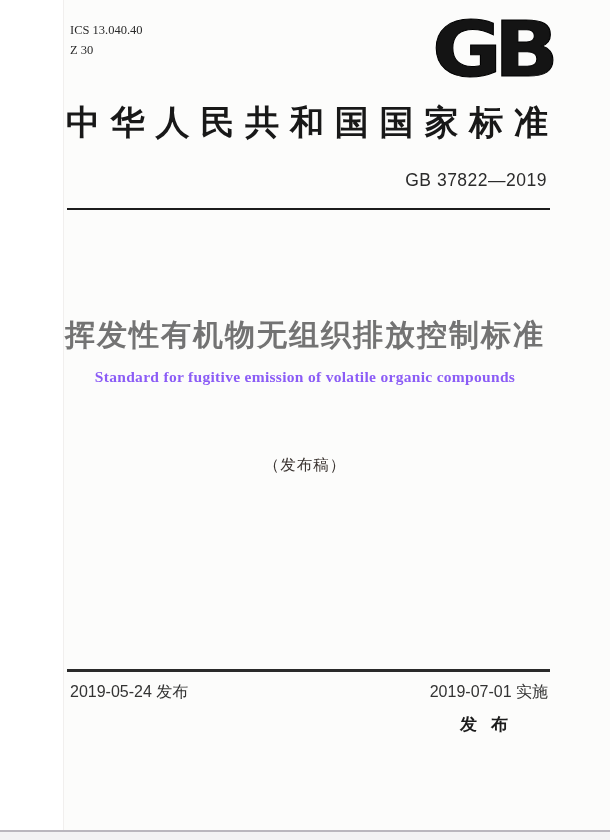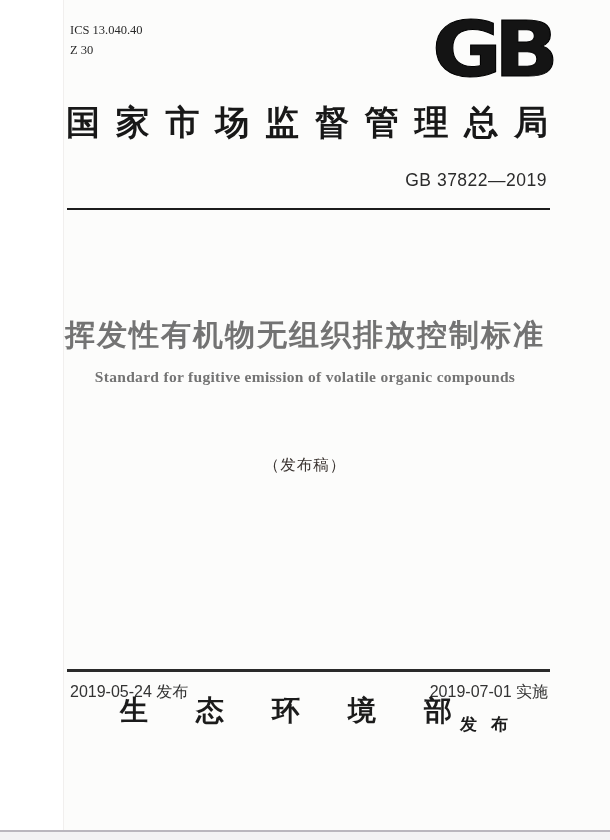--- a/index.html
+++ b/index.html
@@ -57,21 +57,21 @@
     position:absolute;left:0;right:0;top:315px;
     text-align:center;
     font-family:"DejaVu Sans", sans-serif;
     font-weight:bold;font-size:30px;color:#737373;
     letter-spacing:2px;
   }
   .title-en{
     position:absolute;left:0;right:0;top:368px;
     text-align:center;
     font-family:"Liberation Serif", serif;
-    font-weight:bold;font-size:15.5px;color:#737373;
+    font-weight:bold;font-size:15.5px;color:#8b5cf6;
     letter-spacing:0.3px;
   }
   .draft-label{
     position:absolute;left:0;right:0;top:455px;
     text-align:center;
     font-size:15.5px;color:#3a3330;
     letter-spacing:1px;
   }
   .note-line{
     position:absolute;left:0;right:0;top:494px;
@@ -123,21 +123,21 @@
   <div class="scan-tint"></div>
 
   <div class="content">
     <div class="ics-block">
       <div>ICS 13.040.40</div>
       <div>Z 30</div>
     </div>
 
     <div class="gb-logo">GB</div>
 
-    <div class="header-title">国家市场监督管理总局</div>
+    <div class="header-title">中华人民共和国国家标准</div>
 
     <div class="standard-no">GB 37822—2019</div>
 
     <div class="rule-top"></div>
 
     <div class="title-cn">挥发性有机物无组织排放控制标准</div>
 
     <div class="title-en">Standard for fugitive emission of volatile organic compounds</div>
 
     <div class="draft-label">（发布稿）</div>
@@ -150,20 +150,19 @@
       </div>
       <div>
         <span>2019-07-01</span>
         <span>实施</span>
       </div>
     </div>
 
     <div class="rule-bottom"></div>
 
     <div class="publisher-block">
-      <div class="publisher-l1">生态环境部</div>
     </div>
 
     <div class="release-label">发布</div>
 
     <div class="bottom-strip"></div>
   </div>
 </div>
 
 </body></html>

